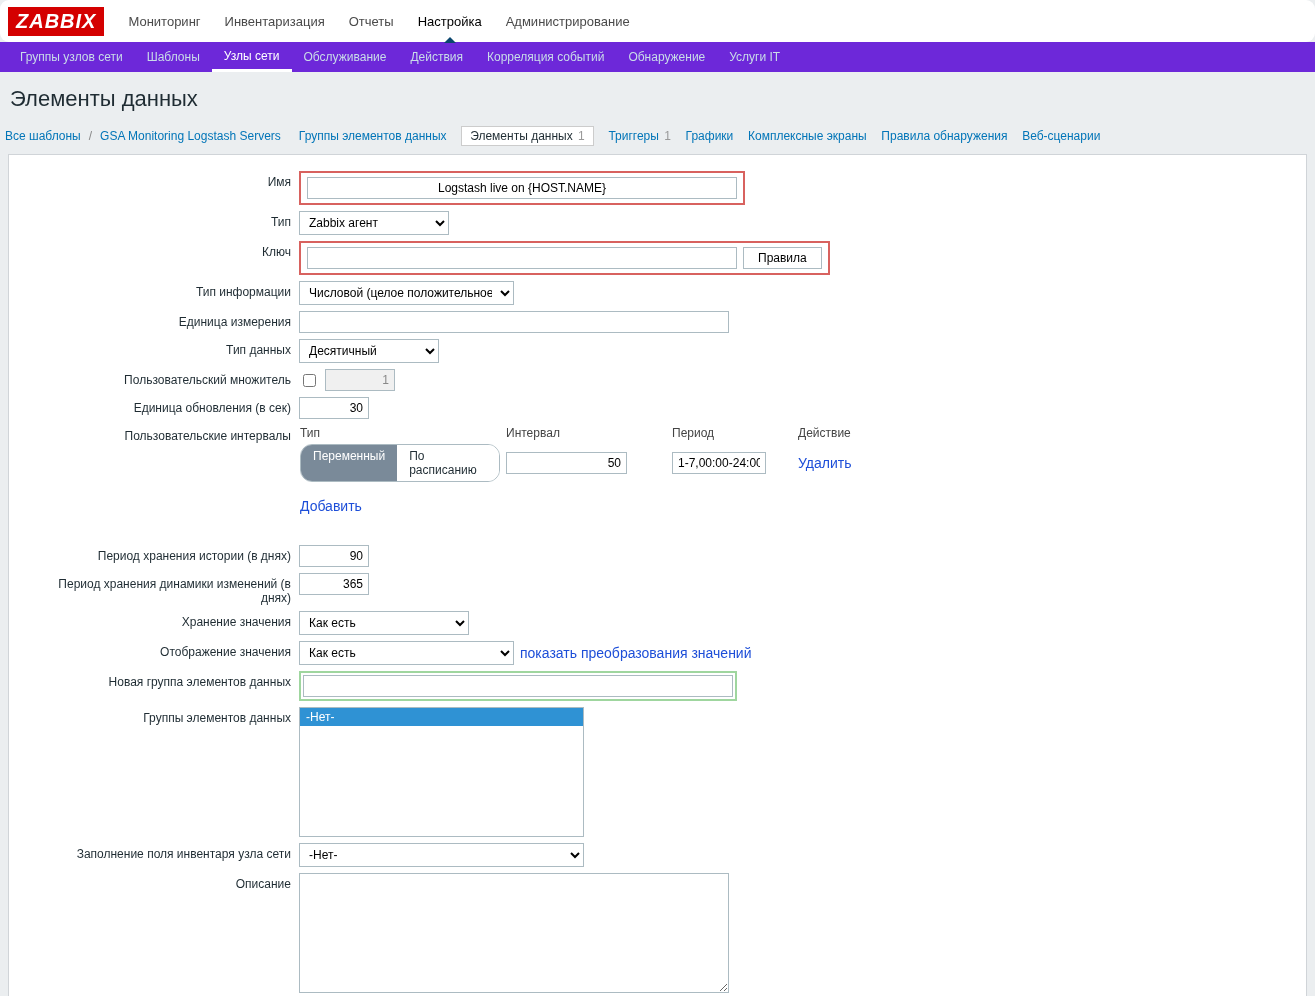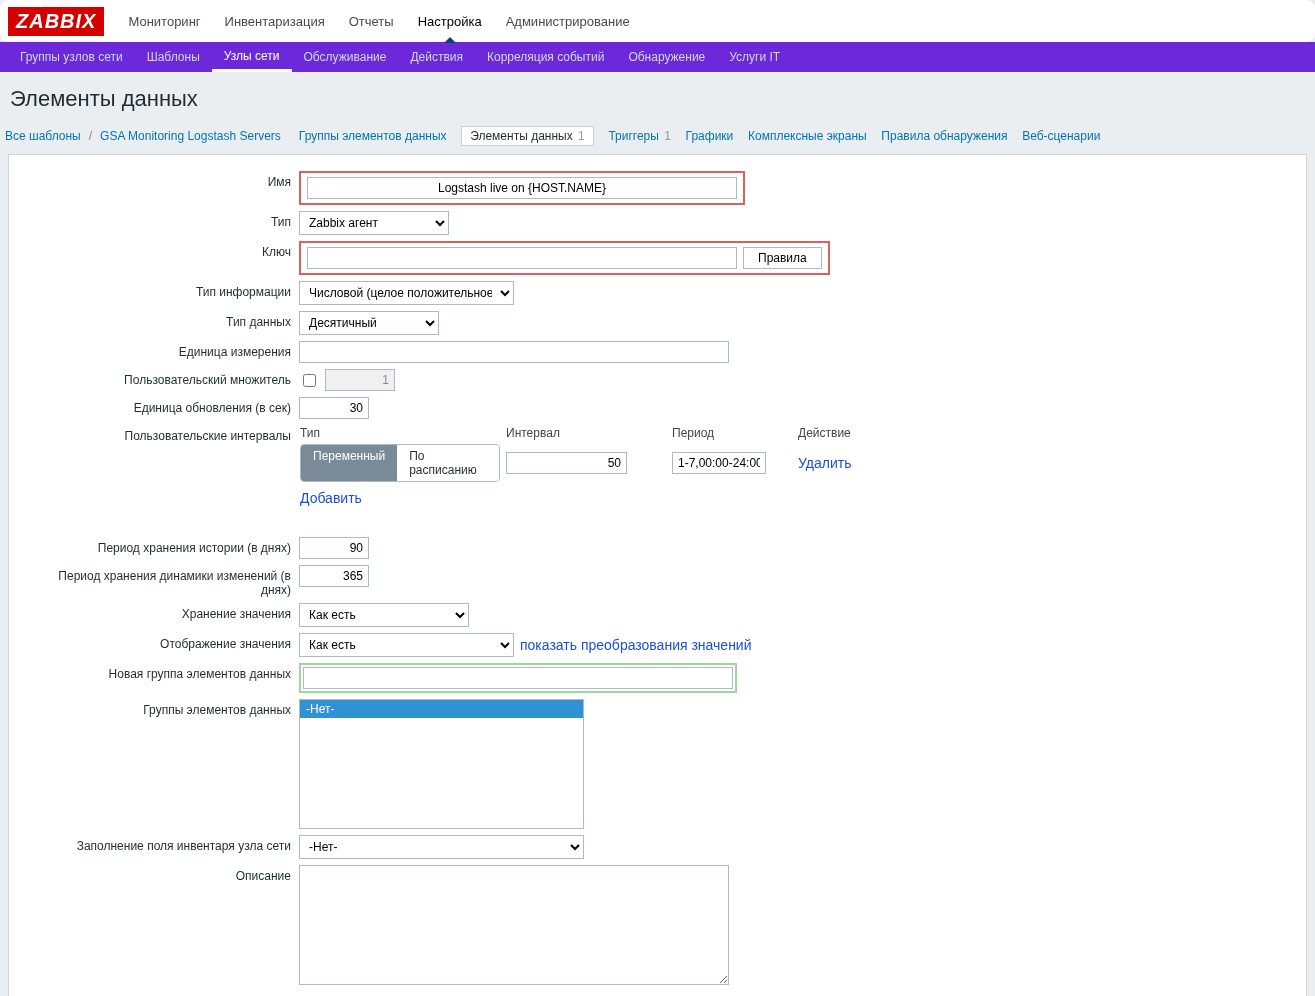--- a/index.html
+++ b/index.html
@@ -151,21 +151,21 @@
     padding: 0;
     width: 540px;
   }
   .interval-head, .interval-row {
     display: grid;
     grid-template-columns: 200px 160px 120px 60px;
     align-items: center;
     gap: 6px;
   }
   .interval-head { font-size: 12px; color: #444; margin-bottom: 4px; }
-  .seg-group { display: inline-flex; border: 1px solid #acbbc2; border-radius: 4px; overflow: hidden; }
+  .seg-group { display: inline-flex; border: 1px solid #acbbc2; border-radius: 12px; overflow: hidden; }
   .seg {
     padding: 4px 12px;
     font-size: 12px;
     background: #fff;
     color: #1f2c33;
     cursor: pointer;
   }
   .seg.active { background: #7a8a99; color: #fff; }
   select.sel { appearance: auto; }
   .listbox {
@@ -265,32 +265,32 @@
   <div class="form-row">
     <div class="form-label">Тип информации</div>
     <div class="form-field">
       <select class="sel w215">
         <option>Числовой (целое положительное)</option>
       </select>
     </div>
   </div>
 
   <div class="form-row">
+    <div class="form-label">Единица измерения</div>
+    <div class="form-field">
+      <input type="text" class="w430" value="" style="">
+    </div>
+  </div>
+
+  <div class="form-row">
     <div class="form-label">Тип данных</div>
     <div class="form-field">
       <select class="sel" style="width:140px">
         <option>Десятичный</option>
       </select>
-    </div>
-  </div>
-
-  <div class="form-row">
-    <div class="form-label">Единица измерения</div>
-    <div class="form-field">
-      <input type="text" class="w430" value="" style="">
     </div>
   </div>
 
   <div class="form-row">
     <div class="form-label">Пользовательский множитель</div>
     <div class="form-field">
       <input type="checkbox" style="">
       <input type="text" class="w70" disabled="" value="1" style="">
     </div>
   </div>
@@ -314,21 +314,21 @@
         </div>
         <div class="interval-row">
           <span class="seg-group">
             <span class="seg active">Переменный</span>
             <span class="seg">По расписанию</span>
           </span>
           <input type="text" style="width: 121px; text-align: right;" value="50">
           <input type="text" style="width: 94px;" value="1-7,00:00-24:00">
           <span class="link">Удалить</span>
         </div>
-        <div style="margin-top:8px">
+        <div style="margin-top:16px">
           <span class="link">Добавить</span>
         </div>
       </div>
     </div>
   </div>
 
   <div style="height:18px"></div>
 
   <div class="form-row">
     <div class="form-label">Период хранения истории (в днях)</div>

